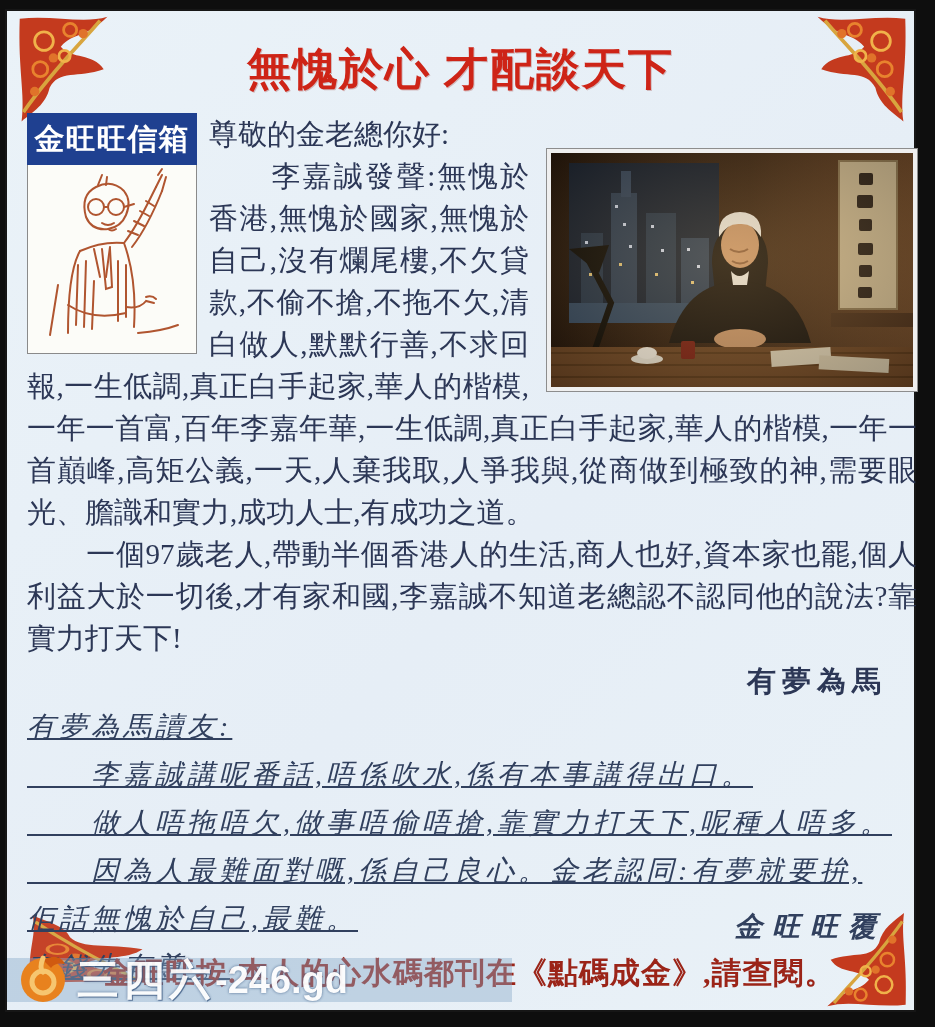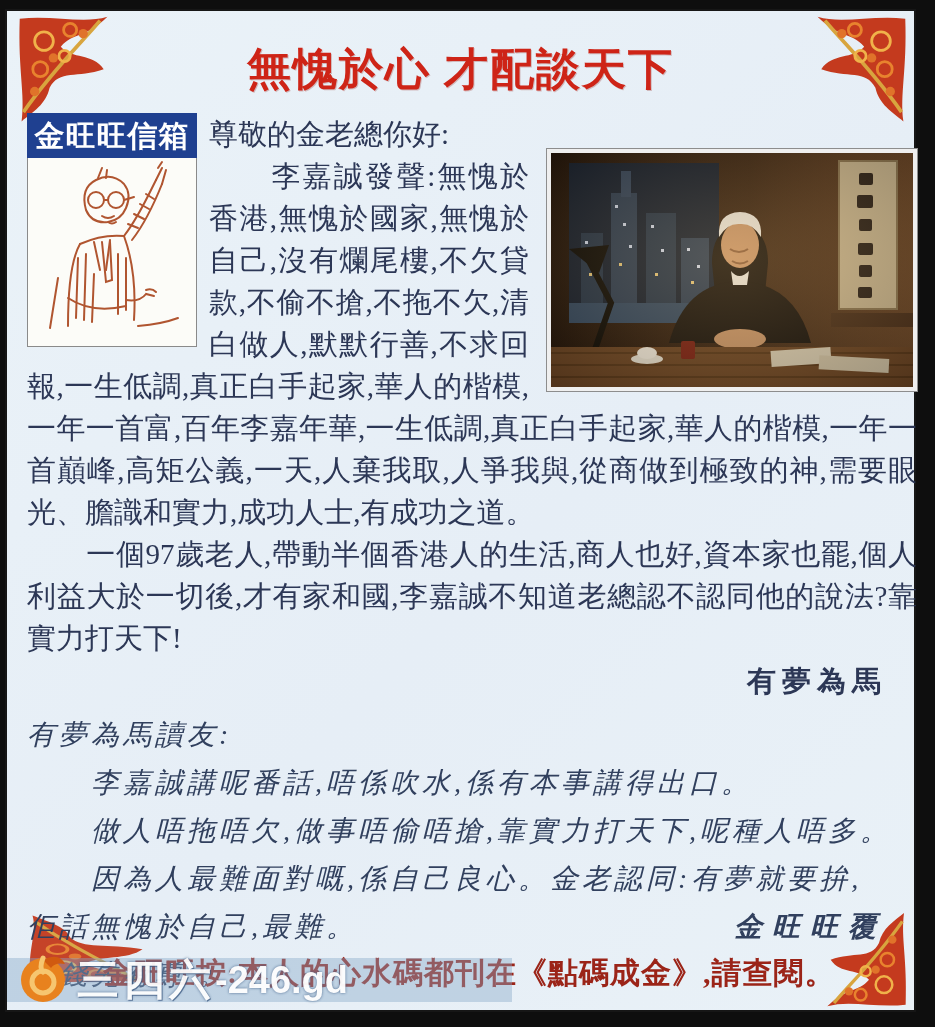--- a/index.html
+++ b/index.html
@@ -29,43 +29,43 @@
     white-space:nowrap;
   }
   
   .content{
     position:absolute;left:20px;top:102px;width:890px;
     color:#2c3756;font-size:29px;line-height:42px;text-align:justify;
   }
   .float-left-box{float:left;width:170px;height:244px;margin-right:12px;}
   .float-right-box{float:right;width:378px;height:286px;margin-left:10px;}
   .mailbox-label{
-    height:45px;background:#1f4090;color:#ffffff;
+    height:52px;background:#1f4090;color:#ffffff;
     display:flex;align-items:center;justify-content:center;
     font-size:30px;font-weight:bold;letter-spacing:1px;
     font-family:"Liberation Sans","DejaVu Sans",sans-serif;
   }
   .mailbox-art{
     height:188px;background:#fcfcf8;border:1px solid #8a8a8a;border-top:none;
     overflow:hidden;
   }
   .photo-frame{
     margin-top:36px;margin-left:8px;width:362px;height:234px;
     border:4px solid #efefef;box-shadow:0 0 0 1px #8d8d8d;
     background:#241509;overflow:hidden;
   }
   .para{margin:0;}
   .salutation{margin:0;}
   .sig-letter{
     text-align:right;padding-right:30px;letter-spacing:6px;
     font-weight:bold;line-height:44px;
   }
   .reply{
-    margin-top:8px;color:#31405e;font-style:italic;
-    font-size:28px;line-height:48px;letter-spacing:4px;text-align:left;
+    margin-top:0;color:#31405e;font-style:italic;
+    font-size:28px;line-height:48px;letter-spacing:4px;text-align:left;text-decoration:underline;
   }
   .reply .rline{white-space:nowrap;}
   .sig-reply{
     position:absolute;right:28px;bottom:64px;
     color:#31405e;font-style:italic;font-size:28px;letter-spacing:10px;font-weight:bold;
   }
   
   .foot-note{
     position:absolute;left:96px;bottom:16px;
     color:#9b2418;font-size:30px;font-weight:bold;letter-spacing:1px;white-space:nowrap;text-align:right;

